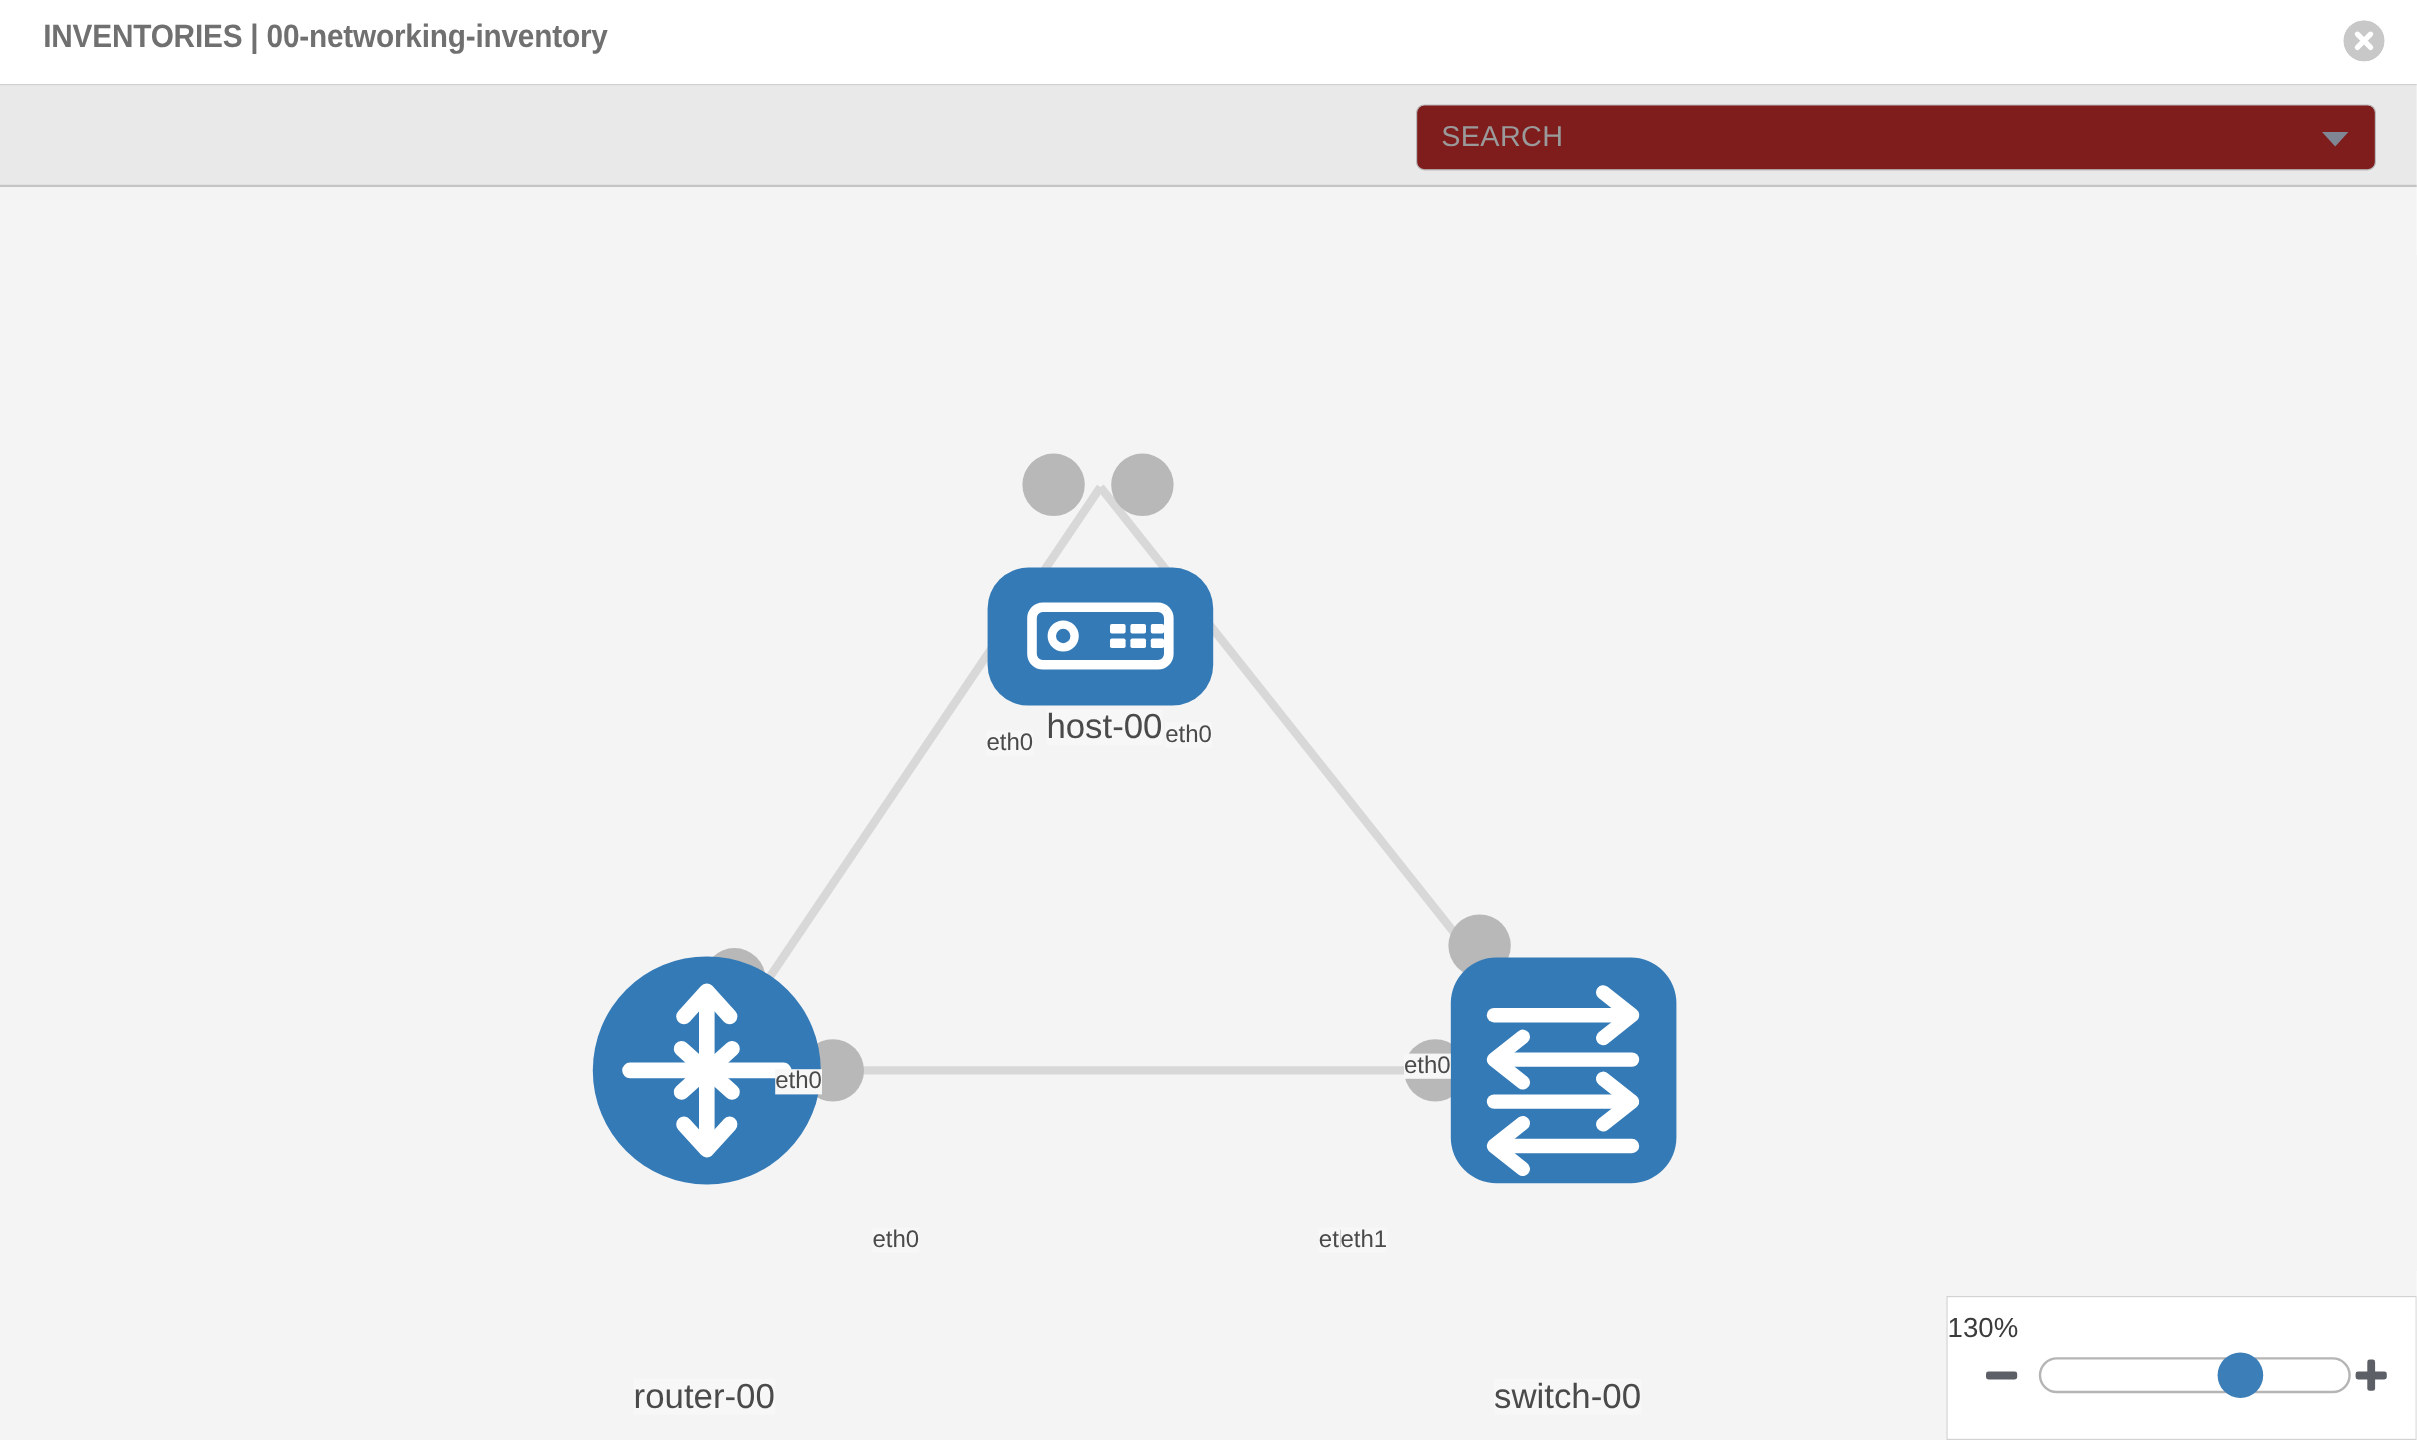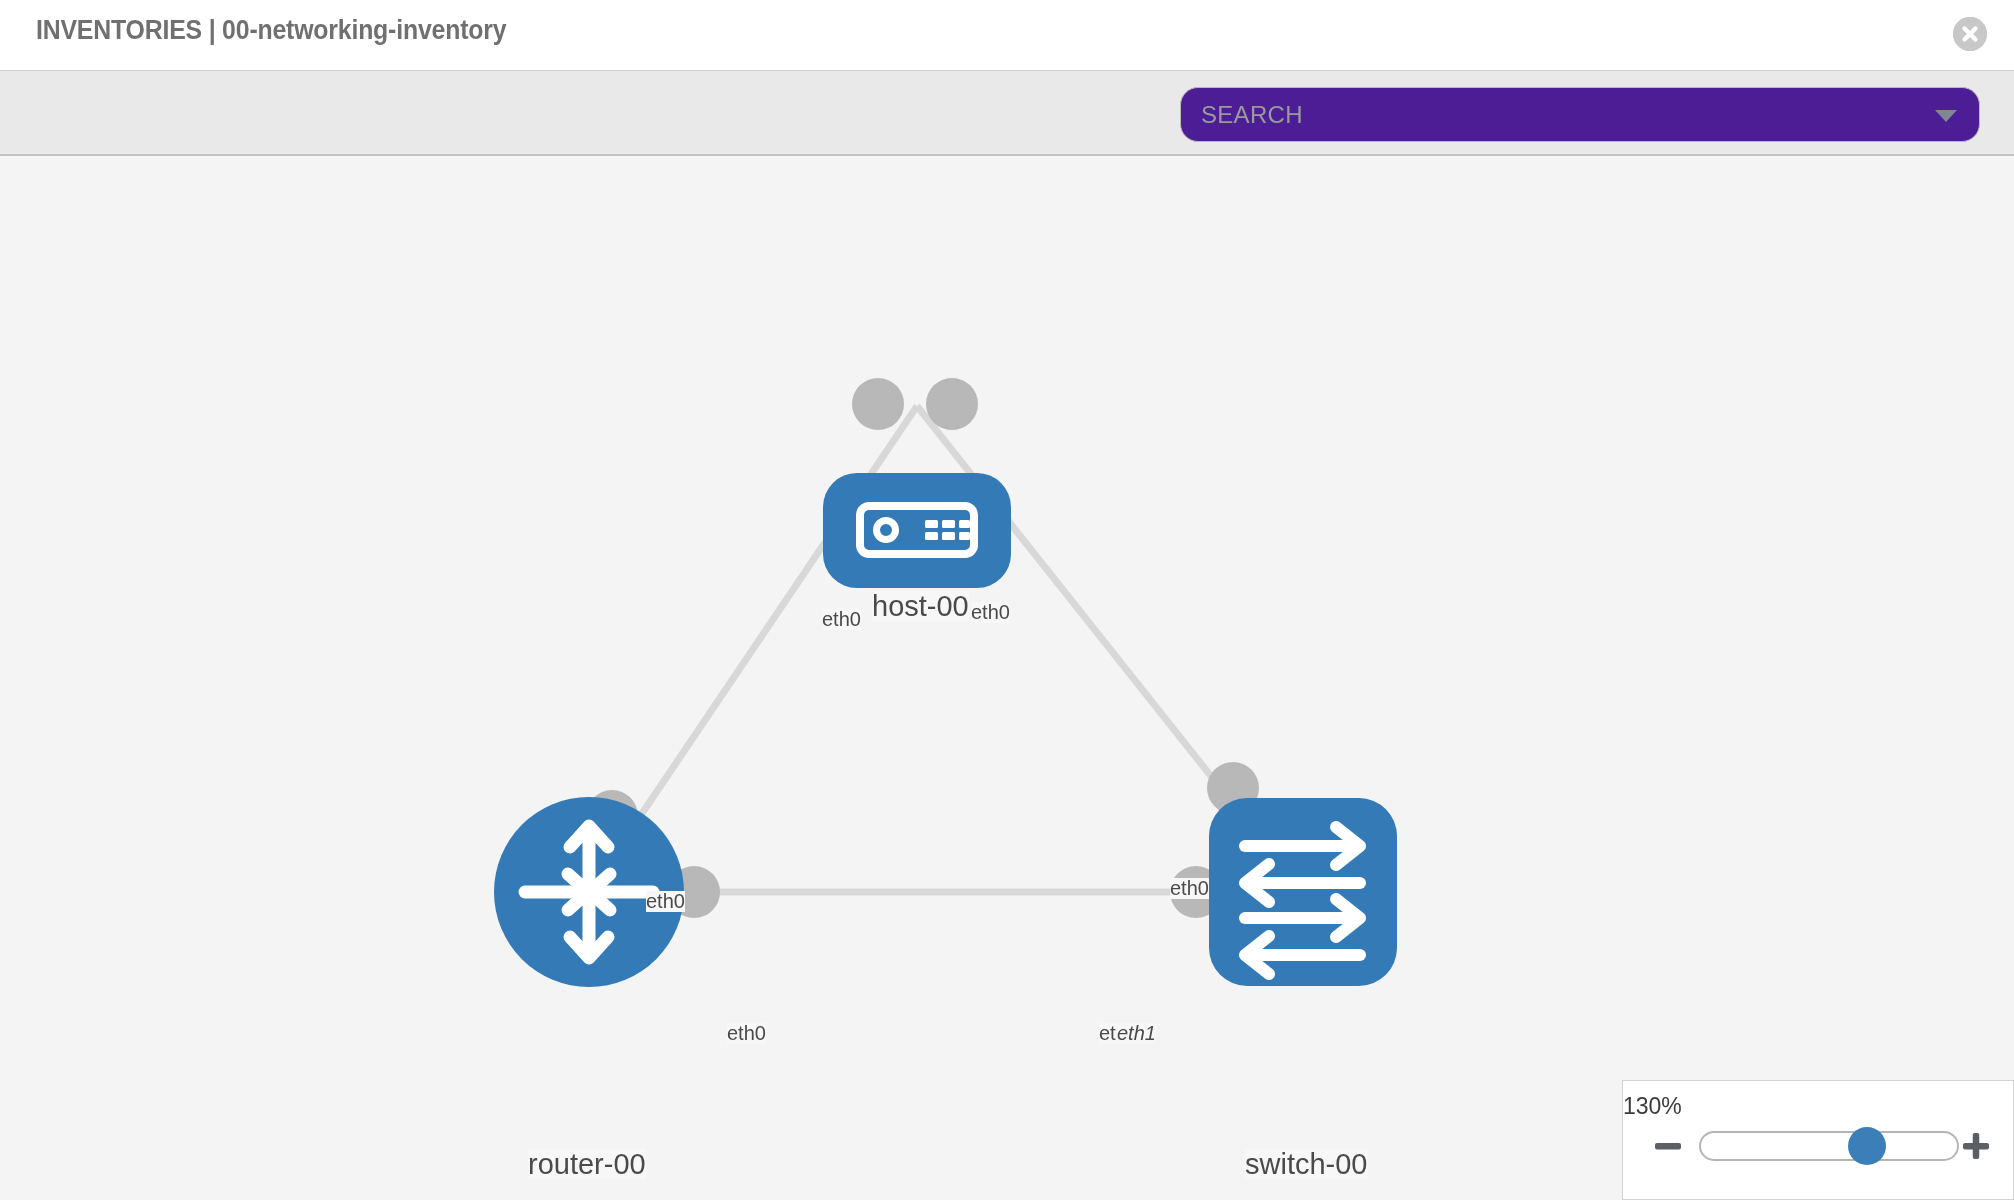--- a/index.html
+++ b/index.html
@@ -56,21 +56,21 @@
   .tool-icon {
     position: absolute; top: 94px;
     width: 44px; height: 44px; cursor: pointer; color: #7a8089;
   }
   .tool-icon.wrench { left: 1043px; }
   .tool-icon.key    { left: 1110px; }
 
   .search-select {
     position: absolute; left: 1180px; top: 16px;
     width: 800px; height: 55px;
-    background: #4c1d95; border: 1px solid #b9b9b9; border-radius: 18px;
+    background: #7f1d1d; border: 1px solid #b9b9b9; border-radius: 7px;
     cursor: text;
   }
   .search-select .label {
     position: absolute; left: 20px; top: 13px;
     font-size: 24px; color: #9a9a9a; letter-spacing: 0.3px;
   }
 
   
   .canvas {
     position: absolute; left: 0; top: 156px;
@@ -242,21 +242,21 @@
 
     <div class="edge-label" style="left:822px; top:453px;">eth0</div>
     <div class="edge-label" style="left:971px; top:446px;">eth0</div>
 
     <div class="edge-label" style="left:646px; top:735px;">eth0</div>
     <div class="edge-label" style="left:1170px; top:722px;">eth0</div>
 
     <div class="edge-label" style="left:727px; top:867px;">eth0</div>
 
     <div class="edge-label" style="left:1099px; top:867px; z-index:1;">eth0</div>
-    <div class="edge-label" style="left:1117px; top:867px; z-index:2;font-style:italic;">eth1</div>
+    <div class="edge-label" style="left:1117px; top:867px; z-index:2;">eth1</div>
 
     <div class="zoom-panel" style="left:1622px; top:924px;">
       <div class="zoom-value">130%</div>
 
       <div class="zoom-minus">
         <svg width="34" height="34" viewBox="0 0 34 34" aria-hidden="true">
           <rect x="4" y="14" width="26" height="6.5" rx="2" fill="#5c5f66"></rect>
         </svg>
       </div>
 

